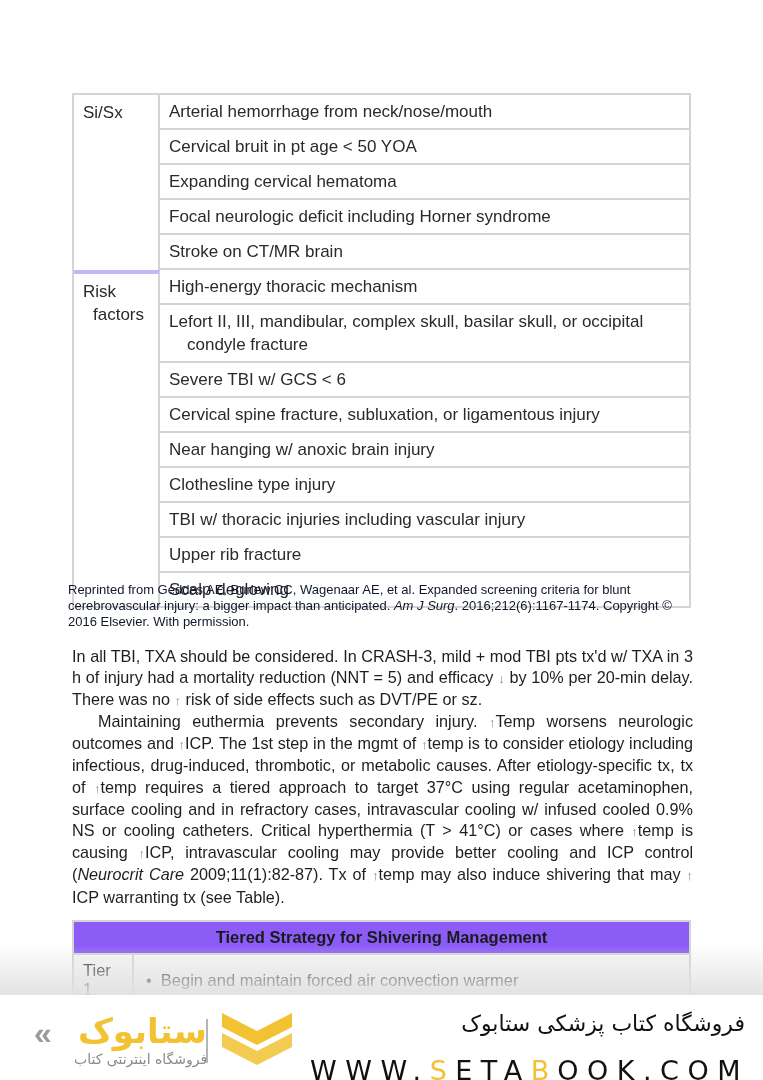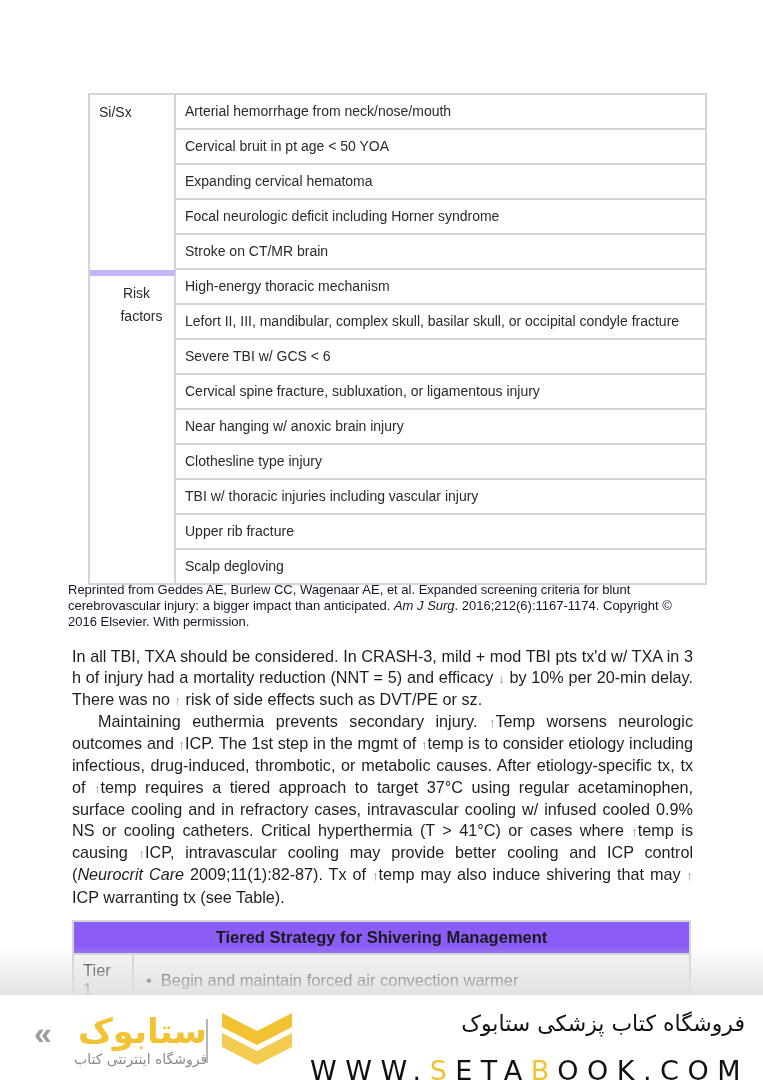--- a/index.html
+++ b/index.html
@@ -6,28 +6,28 @@
   html, body { width: 763px; height: 1080px; background: #ffffff; overflow: hidden; }
   body { font-family: "Liberation Sans", "DejaVu Sans", sans-serif; color: #222; position: relative; }
 
   .page { position: absolute; left: 0; top: 0; width: 763px; height: 1080px; background: #fff; }
 
   
   .crit-table {
     position: absolute; left: 72px; top: 93px; width: 619px;
     border-collapse: separate; border-spacing: 0;
     border: 2px solid #d4d4d4;
-    font-size: 14px; color: #2a2a2a; margin-left: 16px;
+    font-size: 17px; color: #2a2a2a;
   }
   .crit-table td { vertical-align: top; }
   .crit-table .label-cell {
     width: 86px; border-right: 2px solid #d4d4d4; padding: 6px 0 0 9px;
     line-height: 23px;
   }
-  .crit-table .label-cell.bordered-top { border-top: 6px solid #c4b5fd; text-align: center; }
+  .crit-table .label-cell.bordered-top { border-top: 4px solid #c4b5fd; }
   .crit-table .item-cell {
     padding: 5px 8px 5px 9px; line-height: 23px;
     border-bottom: 2px solid #d4d4d4;
   }
   .crit-table tr.last .item-cell { border-bottom: none; border-radius: 7px; }
   .hang { padding-left: 18px; text-indent: -18px; display: block; }
   .risk-line2 { display: block; padding-left: 10px; }
 
   .citation {
     position: absolute; left: 68px; top: 582px; width: 625px;

